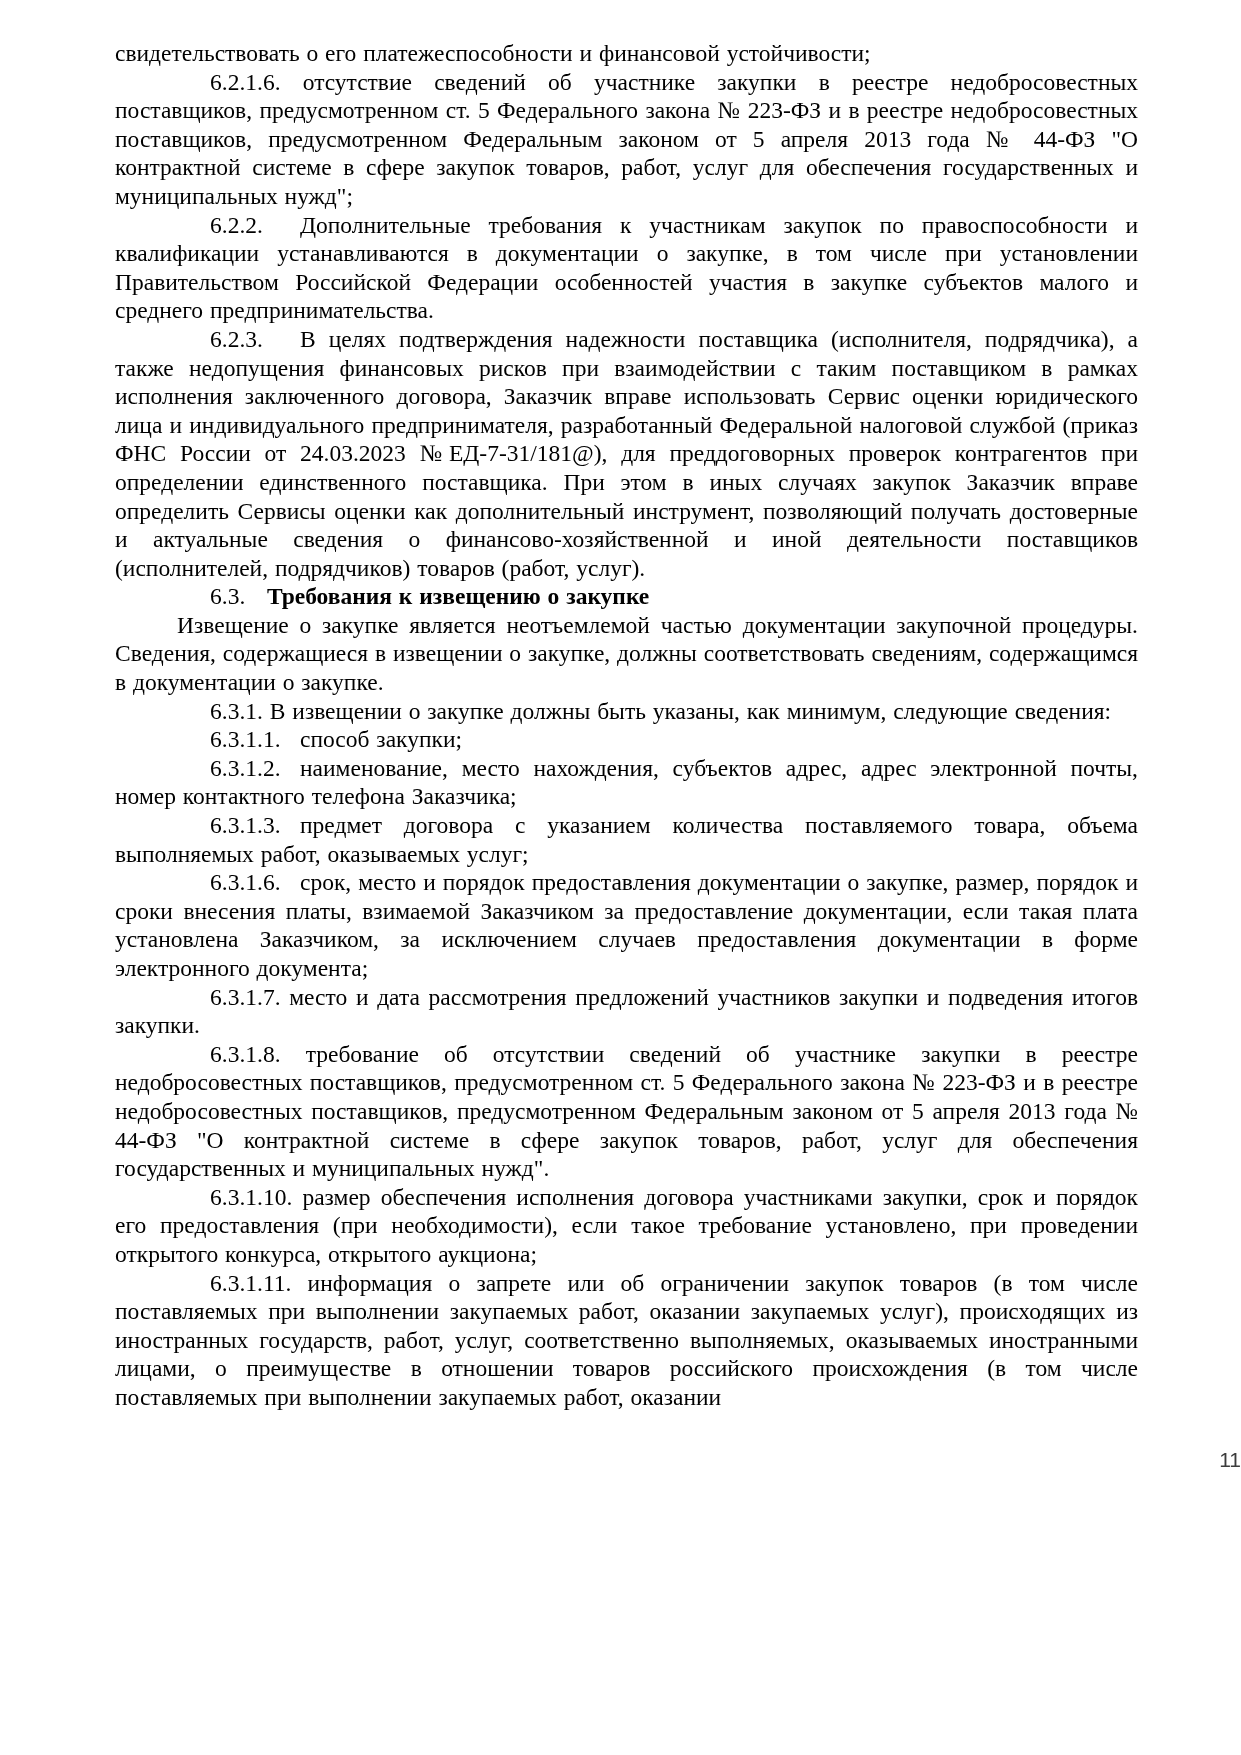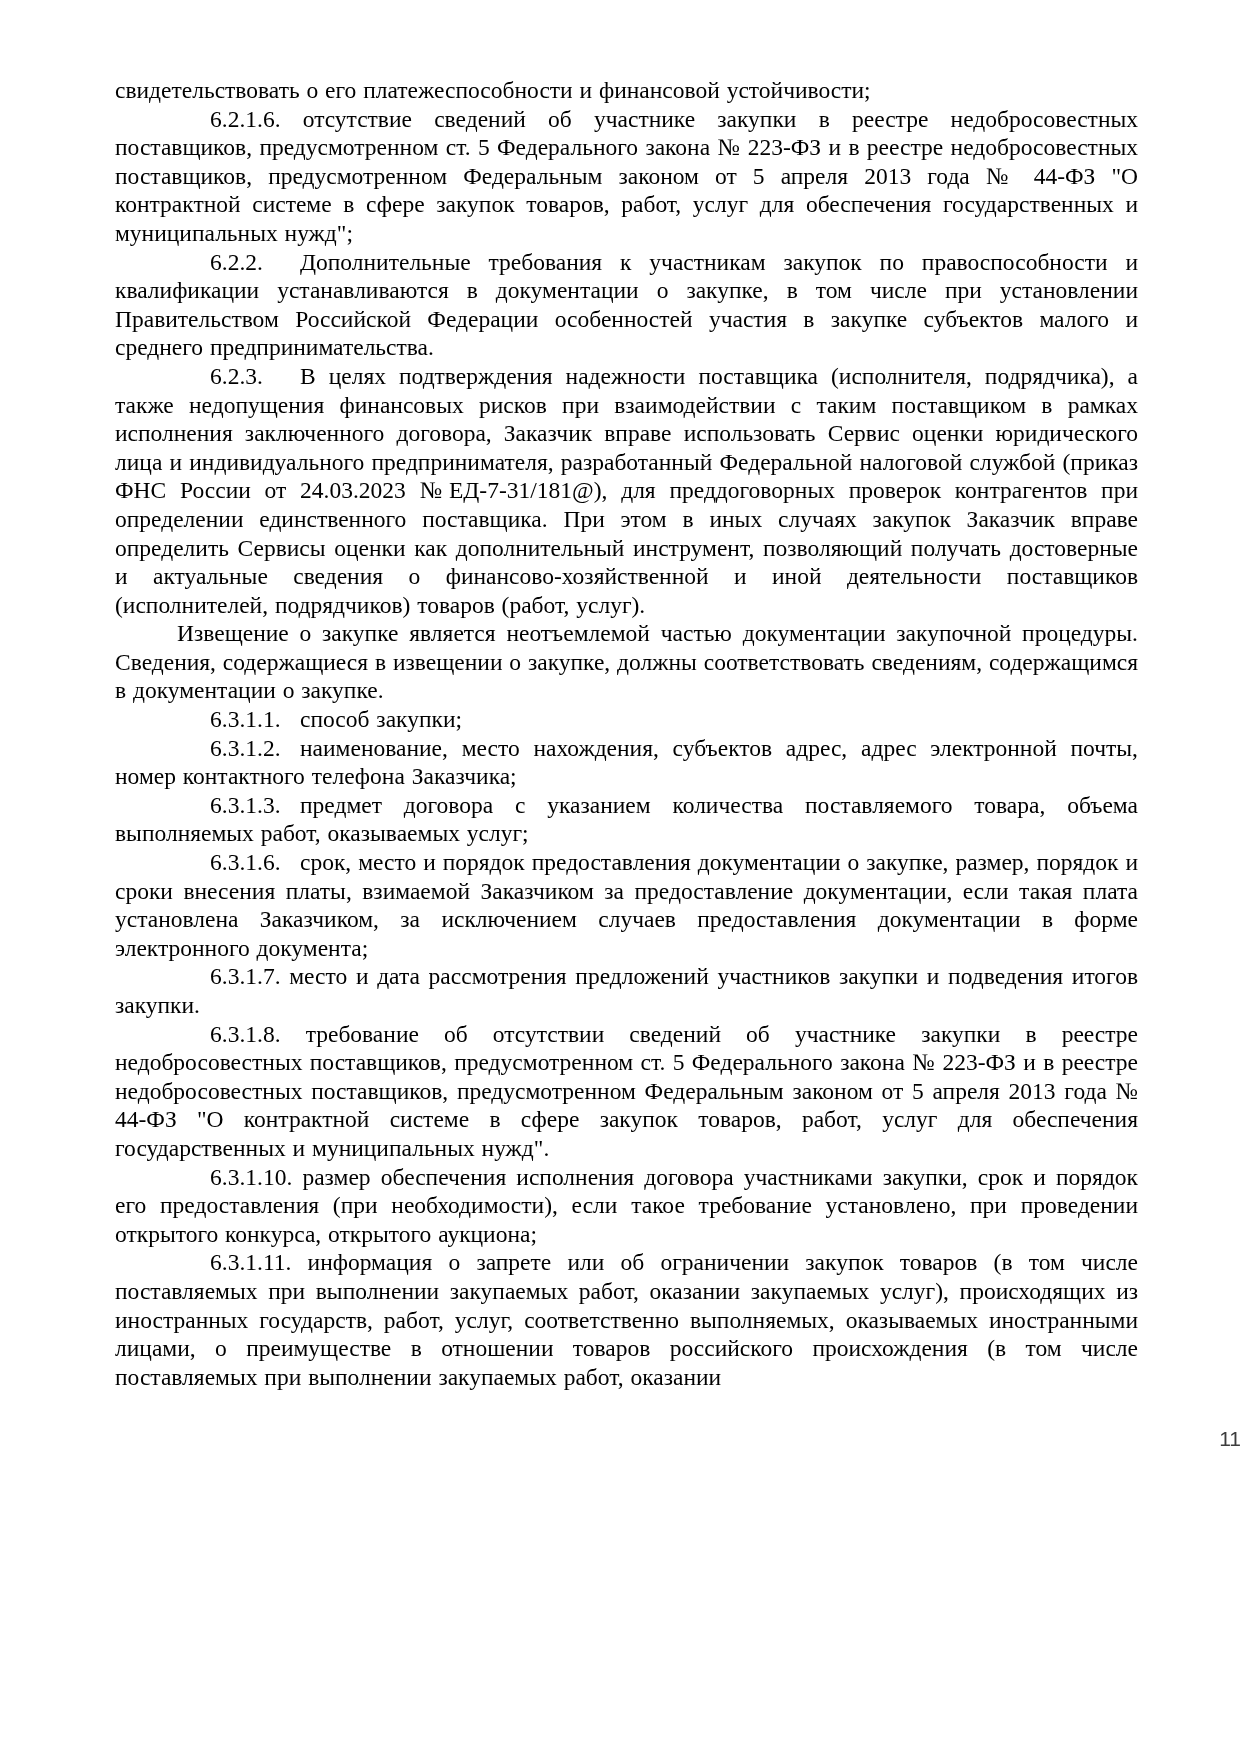--- a/index.html
+++ b/index.html
@@ -11,21 +11,21 @@
     position: relative;
     width: 1241px;
     height: 1755px;
     background: #ffffff;
     color: #000000;
     font-family: "Liberation Serif", "DejaVu Serif", serif;
     overflow: hidden;
     box-sizing: border-box;
   }
   .doc-body {
-    padding: 76px 103px 0 115px;
+    padding: 39px 103px 0 115px;
     text-align: justify;
     font-size: 23.5px;
     line-height: 28.6px;
   }
   .para {
     margin: 0;
     padding: 0;
     text-indent: 62px;
     word-spacing: 1px;
   }
@@ -59,21 +59,23 @@
 </style>
 </head>
 <body>
 
 <div class="page">
   <div class="doc-body">
       <p class="para k-cont"><span class="ptext">свидетельствовать о его платежеспособности и финансовой устойчивости;</span></p>
       <p class="para k-item"><span class="num">6.2.1.6.</span> <span class="ptext">отсутствие сведений об участнике закупки в реестре недобросовестных поставщиков, предусмотренном ст. 5 Федерального закона № 223-ФЗ и в реестре недобросовестных поставщиков, предусмотренном Федеральным законом от 5 апреля 2013 года № 44-ФЗ "О контрактной системе в сфере закупок товаров, работ, услуг для обеспечения государственных и муниципальных нужд";</span></p>
       <p class="para k-item-tab"><span class="num">6.2.2.</span><span class="ptext">Дополнительные требования к участникам закупок по правоспособности и квалификации устанавливаются в документации о закупке, в том числе при установлении Правительством Российской Федерации особенностей участия в закупке субъектов малого и среднего предпринимательства.</span></p>
       <p class="para k-item-tab"><span class="num">6.2.3.</span><span class="ptext">В целях подтверждения надежности поставщика (исполнителя, подрядчика), а также недопущения финансовых рисков при взаимодействии с таким поставщиком в рамках исполнения заключенного договора, Заказчик вправе использовать Сервис оценки юридического лица и индивидуального предпринимателя, разработанный Федеральной налоговой службой (приказ ФНС России от 24.03.2023 №ЕД-7-31/181@), для преддоговорных проверок контрагентов при определении единственного поставщика. При этом в иных случаях закупок Заказчик вправе определить Сервисы оценки как дополнительный инструмент, позволяющий получать достоверные и актуальные сведения о финансово-хозяйственной и иной деятельности поставщиков (исполнителей, подрядчиков) товаров (работ, услуг).</span></p>
+      <p class="para k-heading"><span class="num">6.3.</span> <span class="ptext">Требования к извещению о закупке</span></p>
       <p class="para k-body"><span class="ptext">Извещение о закупке является неотъемлемой частью документации закупочной процедуры. Сведения, содержащиеся в извещении о закупке, должны соответствовать сведениям, содержащимся в документации о закупке.</span></p>
+      <p class="para k-item"><span class="num">6.3.1.</span> <span class="ptext">В извещении о закупке должны быть указаны, как минимум, следующие сведения:</span></p>
       <p class="para k-item-tab"><span class="num">6.3.1.1.</span><span class="ptext">способ закупки;</span></p>
       <p class="para k-item-tab"><span class="num">6.3.1.2.</span><span class="ptext">наименование, место нахождения, субъектов адрес, адрес электронной почты, номер контактного телефона Заказчика;</span></p>
       <p class="para k-item-tab"><span class="num">6.3.1.3.</span><span class="ptext">предмет договора с указанием количества поставляемого товара, объема выполняемых работ, оказываемых услуг;</span></p>
       <p class="para k-item-tab"><span class="num">6.3.1.6.</span><span class="ptext">срок, место и порядок предоставления документации о закупке, размер, порядок и сроки внесения платы, взимаемой Заказчиком за предоставление документации, если такая плата установлена Заказчиком, за исключением случаев предоставления документации в форме электронного документа;</span></p>
       <p class="para k-item"><span class="num">6.3.1.7.</span> <span class="ptext">место и дата рассмотрения предложений участников закупки и подведения итогов закупки.</span></p>
       <p class="para k-item"><span class="num">6.3.1.8.</span> <span class="ptext">требование об отсутствии сведений об участнике закупки в реестре недобросовестных поставщиков, предусмотренном ст. 5 Федерального закона № 223-ФЗ и в реестре недобросовестных поставщиков, предусмотренном Федеральным законом от 5 апреля 2013 года № 44-ФЗ "О контрактной системе в сфере закупок товаров, работ, услуг для обеспечения государственных и муниципальных нужд".</span></p>
       <p class="para k-item"><span class="num">6.3.1.10.</span> <span class="ptext">размер обеспечения исполнения договора участниками закупки, срок и порядок его предоставления (при необходимости), если такое требование установлено, при проведении открытого конкурса, открытого аукциона;</span></p>
       <p class="para k-item"><span class="num">6.3.1.11.</span> <span class="ptext">информация о запрете или об ограничении закупок товаров (в том числе поставляемых при выполнении закупаемых работ, оказании закупаемых услуг), происходящих из иностранных государств, работ, услуг, соответственно выполняемых, оказываемых иностранными лицами, о преимуществе в отношении товаров российского происхождения (в том числе поставляемых при выполнении закупаемых работ, оказании</span></p>
     </div>
   <div class="footer">11</div>

